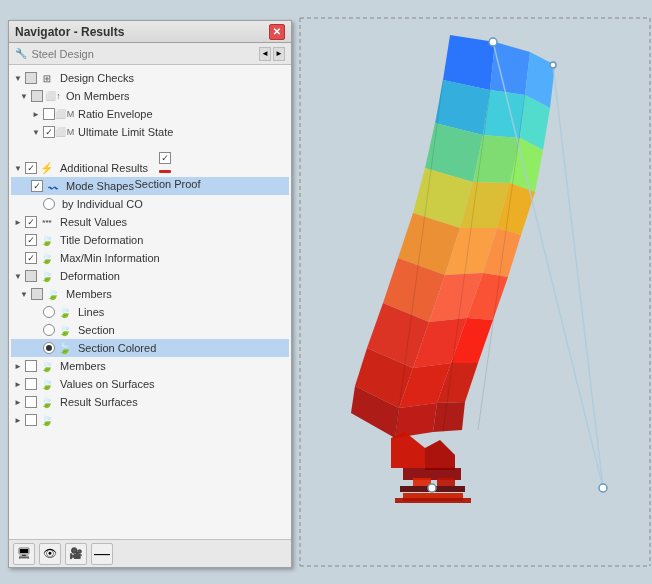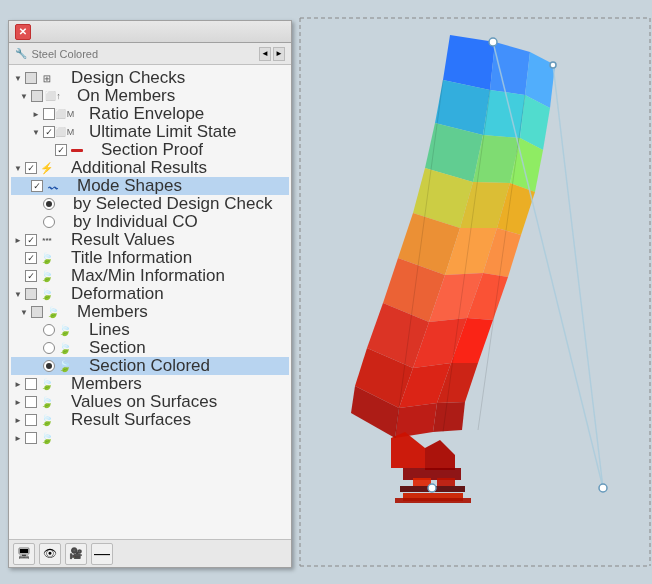--- a/index.html
+++ b/index.html
@@ -119,21 +119,21 @@
       height: 18px;
       white-space: nowrap;
     }
 
     .tree-item.highlighted {
       background: #b8d4f0;
     }
 
     .indent1 { padding-left: 8px; }
     .indent2 { padding-left: 20px; }
-    .indent3 { padding-left: 32px; }
+    .indent3 { padding-left: 32px; flex-direction: column; }
 
     .expand-arrow {
       width: 10px;
       height: 10px;
       display: inline-flex;
       align-items: center;
       justify-content: center;
       font-size: 8px;
       color: #555;
       flex-shrink: 0;
@@ -191,23 +191,23 @@
       height: 14px;
       display: inline-flex;
       align-items: center;
       justify-content: center;
       flex-shrink: 0;
       margin: 0 1px;
       font-size: 10px;
     }
 
     .item-label {
-      font-size: 17px;
+      font-size: 11px;
       color: #333;
-      margin-left: 16px;
+      margin-left: 5px;
     }
 
     .icon-red-line {
       display: inline-block;
       width: 12px;
       height: 3px;
       background: #cc2222;
       border-radius: 1px;
     }
 
@@ -355,27 +355,28 @@
 
     <line x1="148" y1="80" x2="100" y2="438" stroke="rgba(0,0,0,0.15)" stroke-width="0.8"></line>
     <line x1="195" y1="90" x2="148" y2="432" stroke="rgba(0,0,0,0.15)" stroke-width="0.8"></line>
     <line x1="230" y1="95" x2="183" y2="430" stroke="rgba(0,0,0,0.15)" stroke-width="0.8"></line>
   </svg>
 </div>
 
 <div class="navigator-panel">
 
   <div class="panel-titlebar">
+    <span class="panel-title">Navigator - Results</span>
     <div class="panel-close-btn">✕</div>
   </div>
 
   <div class="steel-toolbar">
     <div class="steel-label">
       <span style="color:#888; font-size:10px;">🔧</span>
-      <span>Steel Colored</span>
+      <span>Steel Design</span>
     </div>
     <div class="toolbar-arrows">
       <div class="arrow-btn">◄</div>
       <div class="arrow-btn">►</div>
     </div>
   </div>
 
   <div class="tree-area">
 
     <div class="tree-item">
@@ -423,45 +424,40 @@
       <span class="item-label">Additional Results</span>
     </div>
 
     <div class="tree-item indent1 highlighted">
       <span class="expand-arrow" style="width:10px;"></span>
       <div class="checkbox checked"></div>
       <span class="item-icon" style="color:#2255aa; font-size:10px;">〰</span>
       <span class="item-label">Mode Shapes</span>
     </div>
 
-    <div class="tree-item indent2">
-      <span class="expand-arrow" style="width:10px;"></span>
-      <div class="radio selected"></div>
-      <span class="item-label">by Selected Design Check</span>
-    </div>
 
 
     <div class="tree-item indent2">
       <span class="expand-arrow" style="width:10px;"></span>
       <div class="radio"></div>
       <span class="item-label">by Individual CO</span>
     </div>
 
     <div class="tree-item">
       <span class="expand-arrow">►</span>
       <div class="checkbox checked"></div>
       <span class="item-icon" style="font-size:8px; color:#555; font-weight:bold;">***</span>
       <span class="item-label">Result Values</span>
     </div>
 
     <div class="tree-item">
       <span class="expand-arrow" style="width:10px;"></span>
       <div class="checkbox checked"></div>
       <span class="item-icon" style="color:#338833; font-size:11px;">🍃</span>
-      <span class="item-label">Title Information</span>
+      <span class="item-label">Title Deformation</span>
     </div>
 
     <div class="tree-item">
       <span class="expand-arrow" style="width:10px;"></span>
       <div class="checkbox checked"></div>
       <span class="item-icon" style="color:#338833; font-size:11px;">🍃</span>
       <span class="item-label">Max/Min Information</span>
     </div>
 
     <div class="tree-item">

